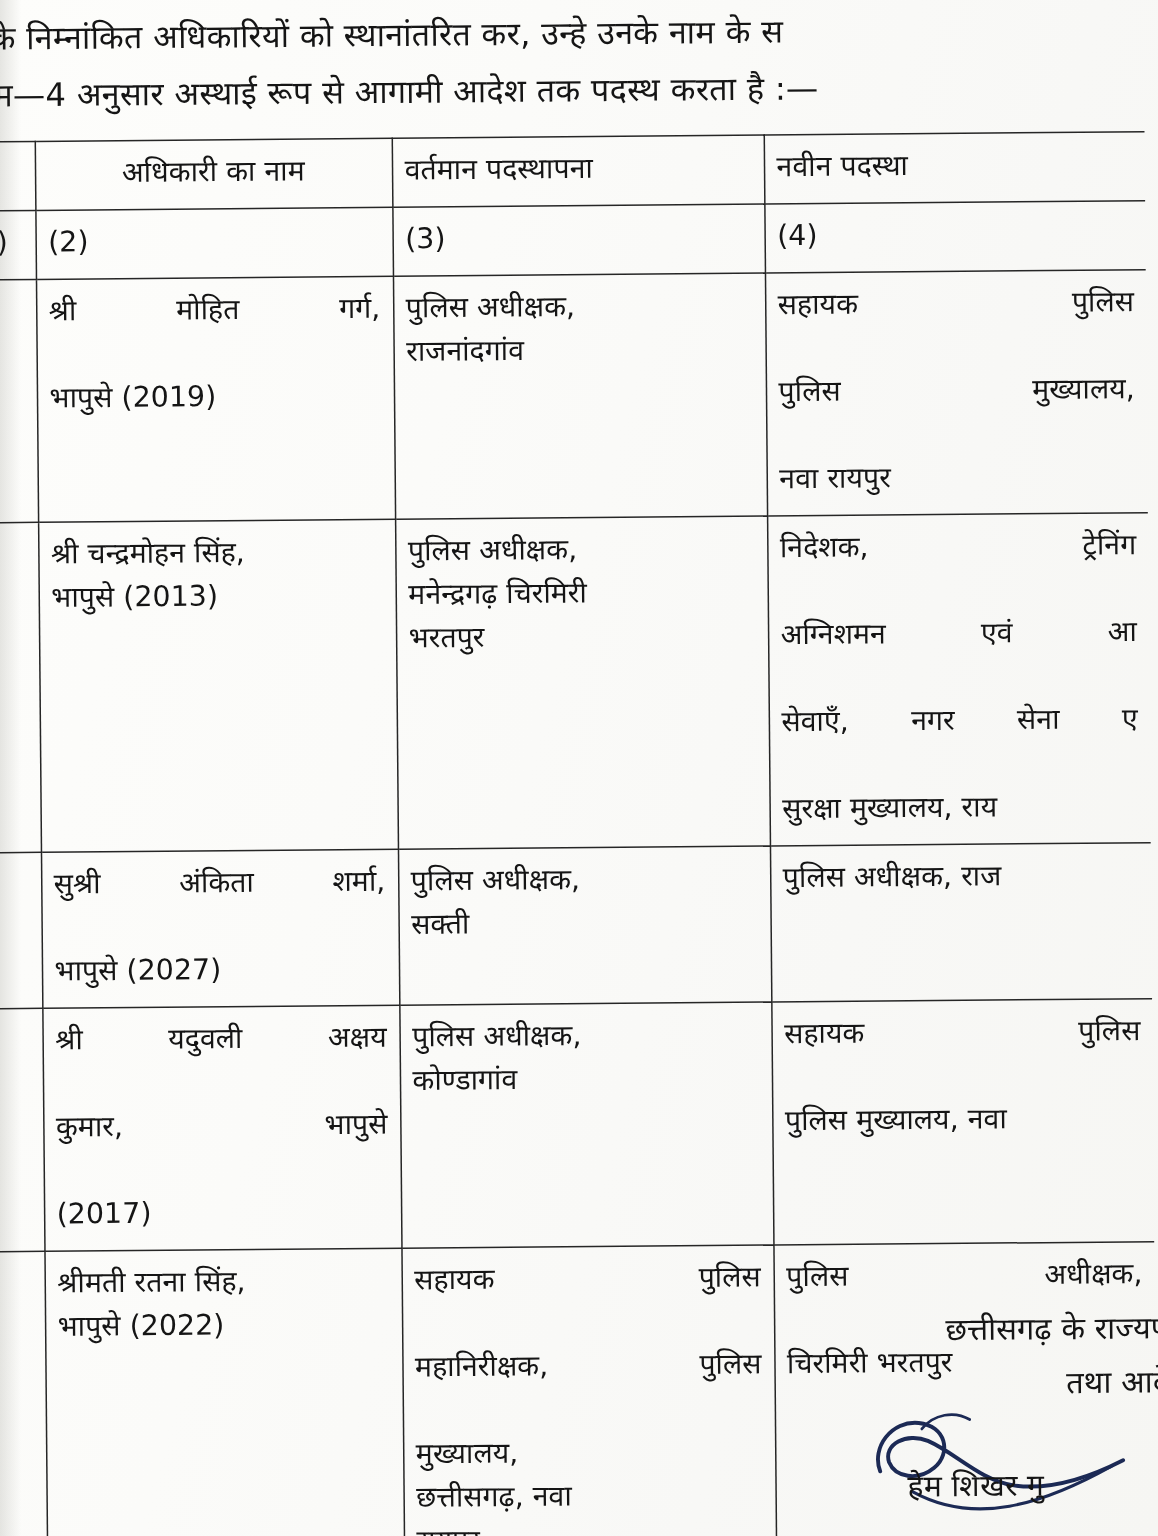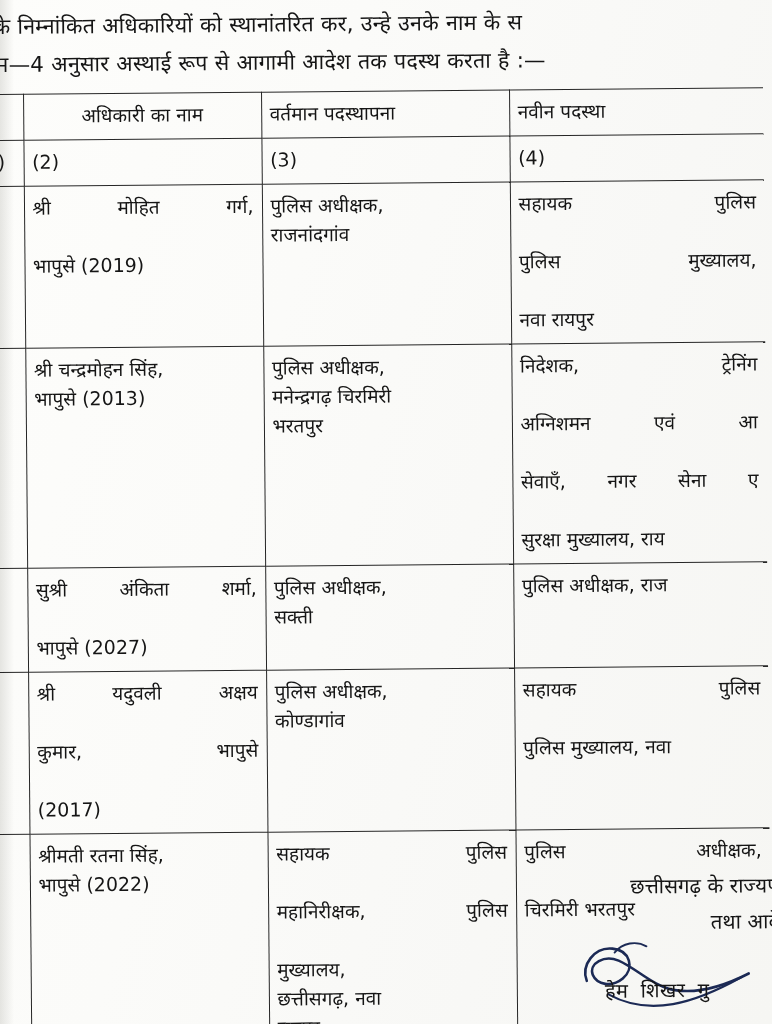--- a/index.html
+++ b/index.html
@@ -108,21 +108,21 @@
     line-height: 36px;
     white-space: nowrap;
   }
   .closing span { display: block; }
   .closing .c2 { margin-right: -20px; }
 
   .sign-name {
     position: absolute;
     left: 612px;
     top: 980px;
-    font-family: Liberation Mono, monospace;
+    font-family: Liberation Sans, sans-serif;
     font-size: 20px;
     white-space: nowrap;
     letter-spacing: 0.4px;
   }
   .signature {
     position: absolute;
     left: 586px;
     top: 938px;
     width: 190px;
     height: 90px;

